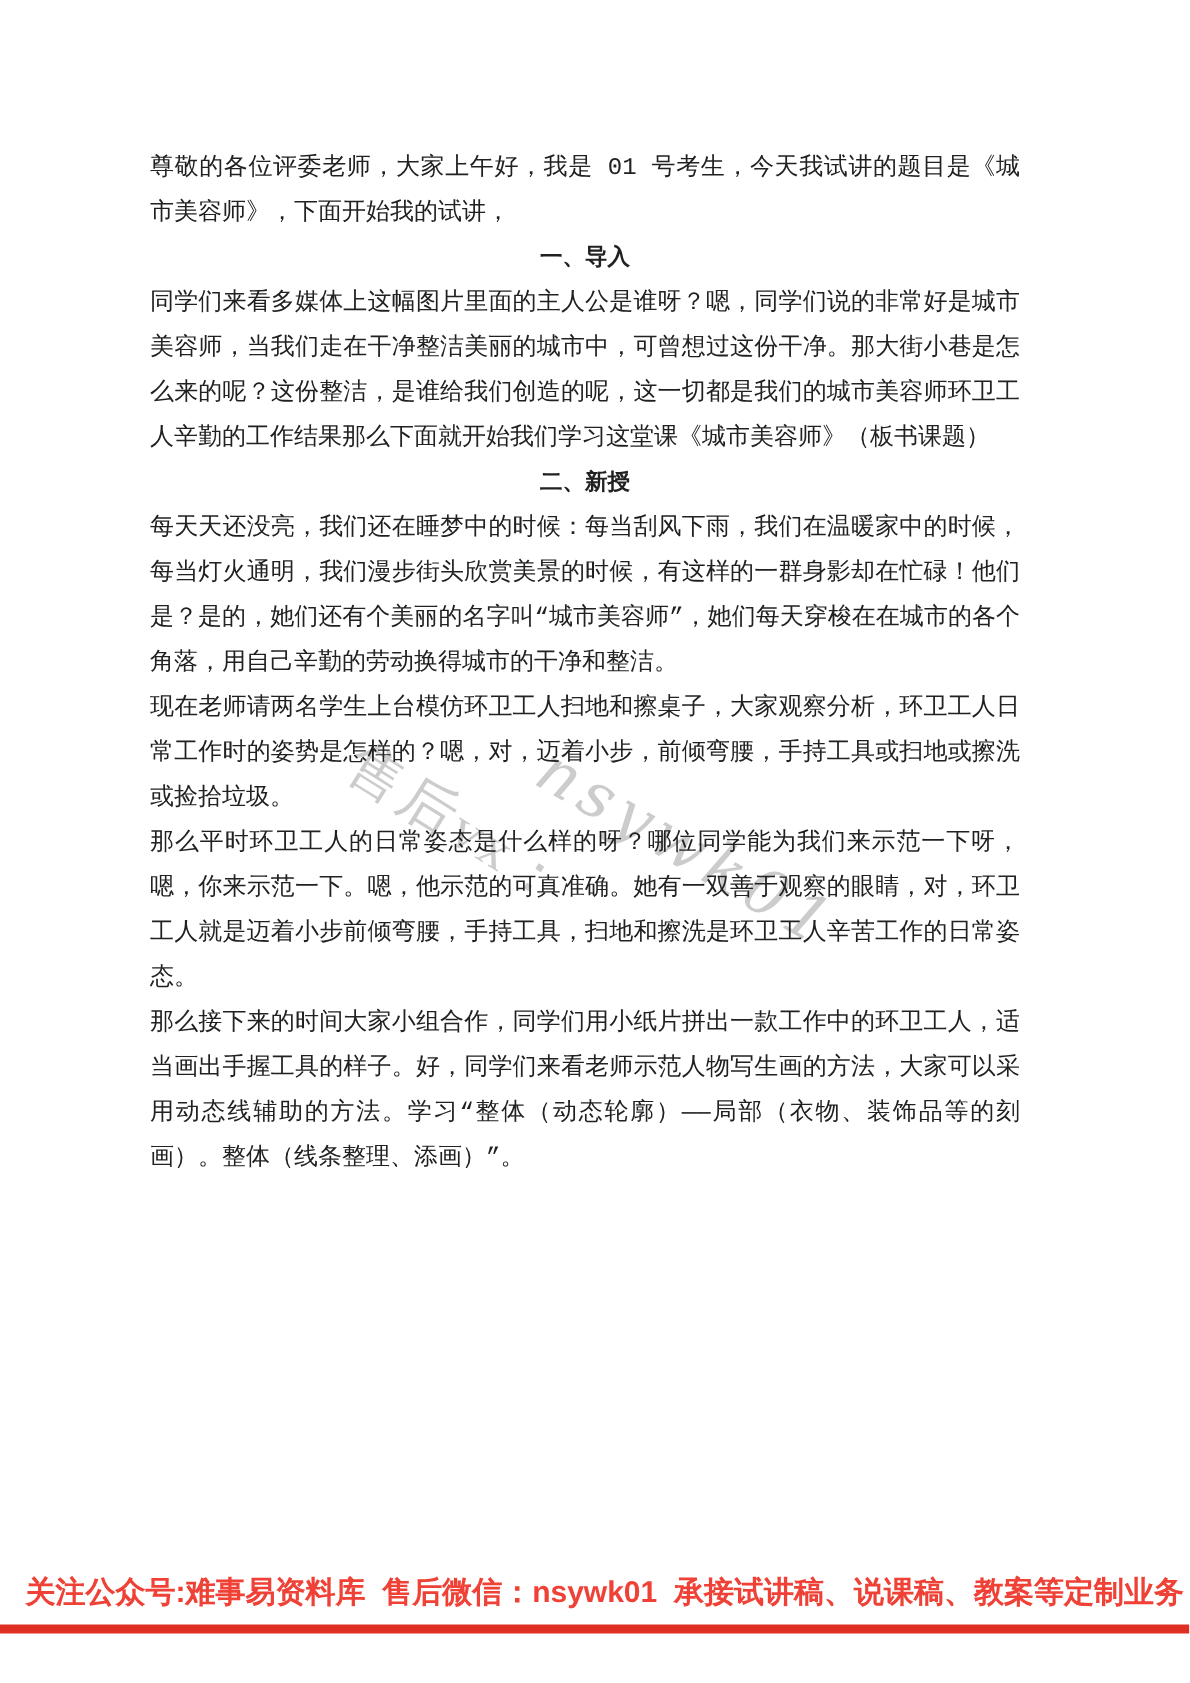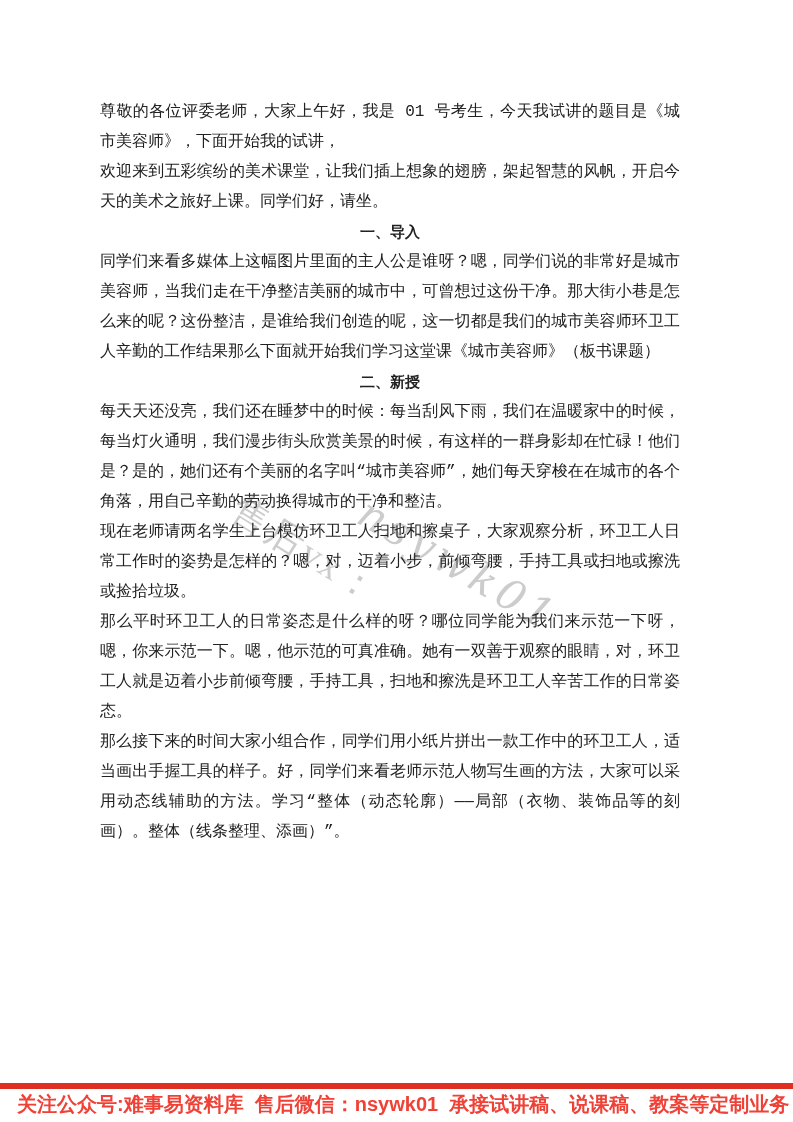--- a/index.html
+++ b/index.html
@@ -62,40 +62,39 @@
     position: absolute;
     left: 0;
     top: 1083px;
     width: 793px;
     height: 6px;
     z-index: 3;
   }
   .footer-text {
     position: absolute;
     left: 17px;
-    top: 1091px;
+    top: 1049px;
     z-index: 3;
     font-family: "Liberation Sans", "DejaVu Sans", sans-serif;
     font-weight: bold;
     font-size: 20px;
     line-height: 26px;
     white-space: pre;
   }
 </style>
 </head>
 <body>
 
 <div class="page" style="background: rgb(255, 255, 255); color: rgb(33, 33, 33);">
 
   <span class="watermark wm-cjk" style="color: rgb(154, 154, 154);">售后vx：</span>
   <span class="watermark wm-latin" style="color: rgb(154, 154, 154);">nsywk01</span>
 
   <div class="doc" id="doc-body">
       <p class="paragraph">尊敬的各位评委老师，大家上午好，我是 01 号考生，今天我试讲的题目是《城市美容师》，下面开始我的试讲，</p>
-      <p class="paragraph">欢迎来到五彩缤纷的美术课堂，让我们插上想象的翅膀，架起智慧的风帆，开启今天的美术之旅好上课。同学们好，请坐。</p>
       <p class="heading">一、导入</p>
       <p class="paragraph">同学们来看多媒体上这幅图片里面的主人公是谁呀？嗯，同学们说的非常好是城市美容师，当我们走在干净整洁美丽的城市中，可曾想过这份干净。那大街小巷是怎么来的呢？这份整洁，是谁给我们创造的呢，这一切都是我们的城市美容师环卫工人辛勤的工作结果那么下面就开始我们学习这堂课《城市美容师》（板书课题）</p>
       <p class="heading">二、新授</p>
       <p class="paragraph">每天天还没亮，我们还在睡梦中的时候：每当刮风下雨，我们在温暖家中的时候，每当灯火通明，我们漫步街头欣赏美景的时候，有这样的一群身影却在忙碌！他们是？是的，她们还有个美丽的名字叫“城市美容师”，她们每天穿梭在在城市的各个角落，用自己辛勤的劳动换得城市的干净和整洁。</p>
       <p class="paragraph">现在老师请两名学生上台模仿环卫工人扫地和擦桌子，大家观察分析，环卫工人日常工作时的姿势是怎样的？嗯，对，迈着小步，前倾弯腰，手持工具或扫地或擦洗或捡拾垃圾。</p>
       <p class="paragraph">那么平时环卫工人的日常姿态是什么样的呀？哪位同学能为我们来示范一下呀，嗯，你来示范一下。嗯，他示范的可真准确。她有一双善于观察的眼睛，对，环卫工人就是迈着小步前倾弯腰，手持工具，扫地和擦洗是环卫工人辛苦工作的日常姿态。</p>
       <p class="paragraph">那么接下来的时间大家小组合作，同学们用小纸片拼出一款工作中的环卫工人，适当画出手握工具的样子。好，同学们来看老师示范人物写生画的方法，大家可以采用动态线辅助的方法。学习“整体（动态轮廓）——局部（衣物、装饰品等的刻画）。整体（线条整理、添画）”。</p>
     </div>
 
   <div class="footer-bar" style="background: rgb(223, 47, 35);"></div>

